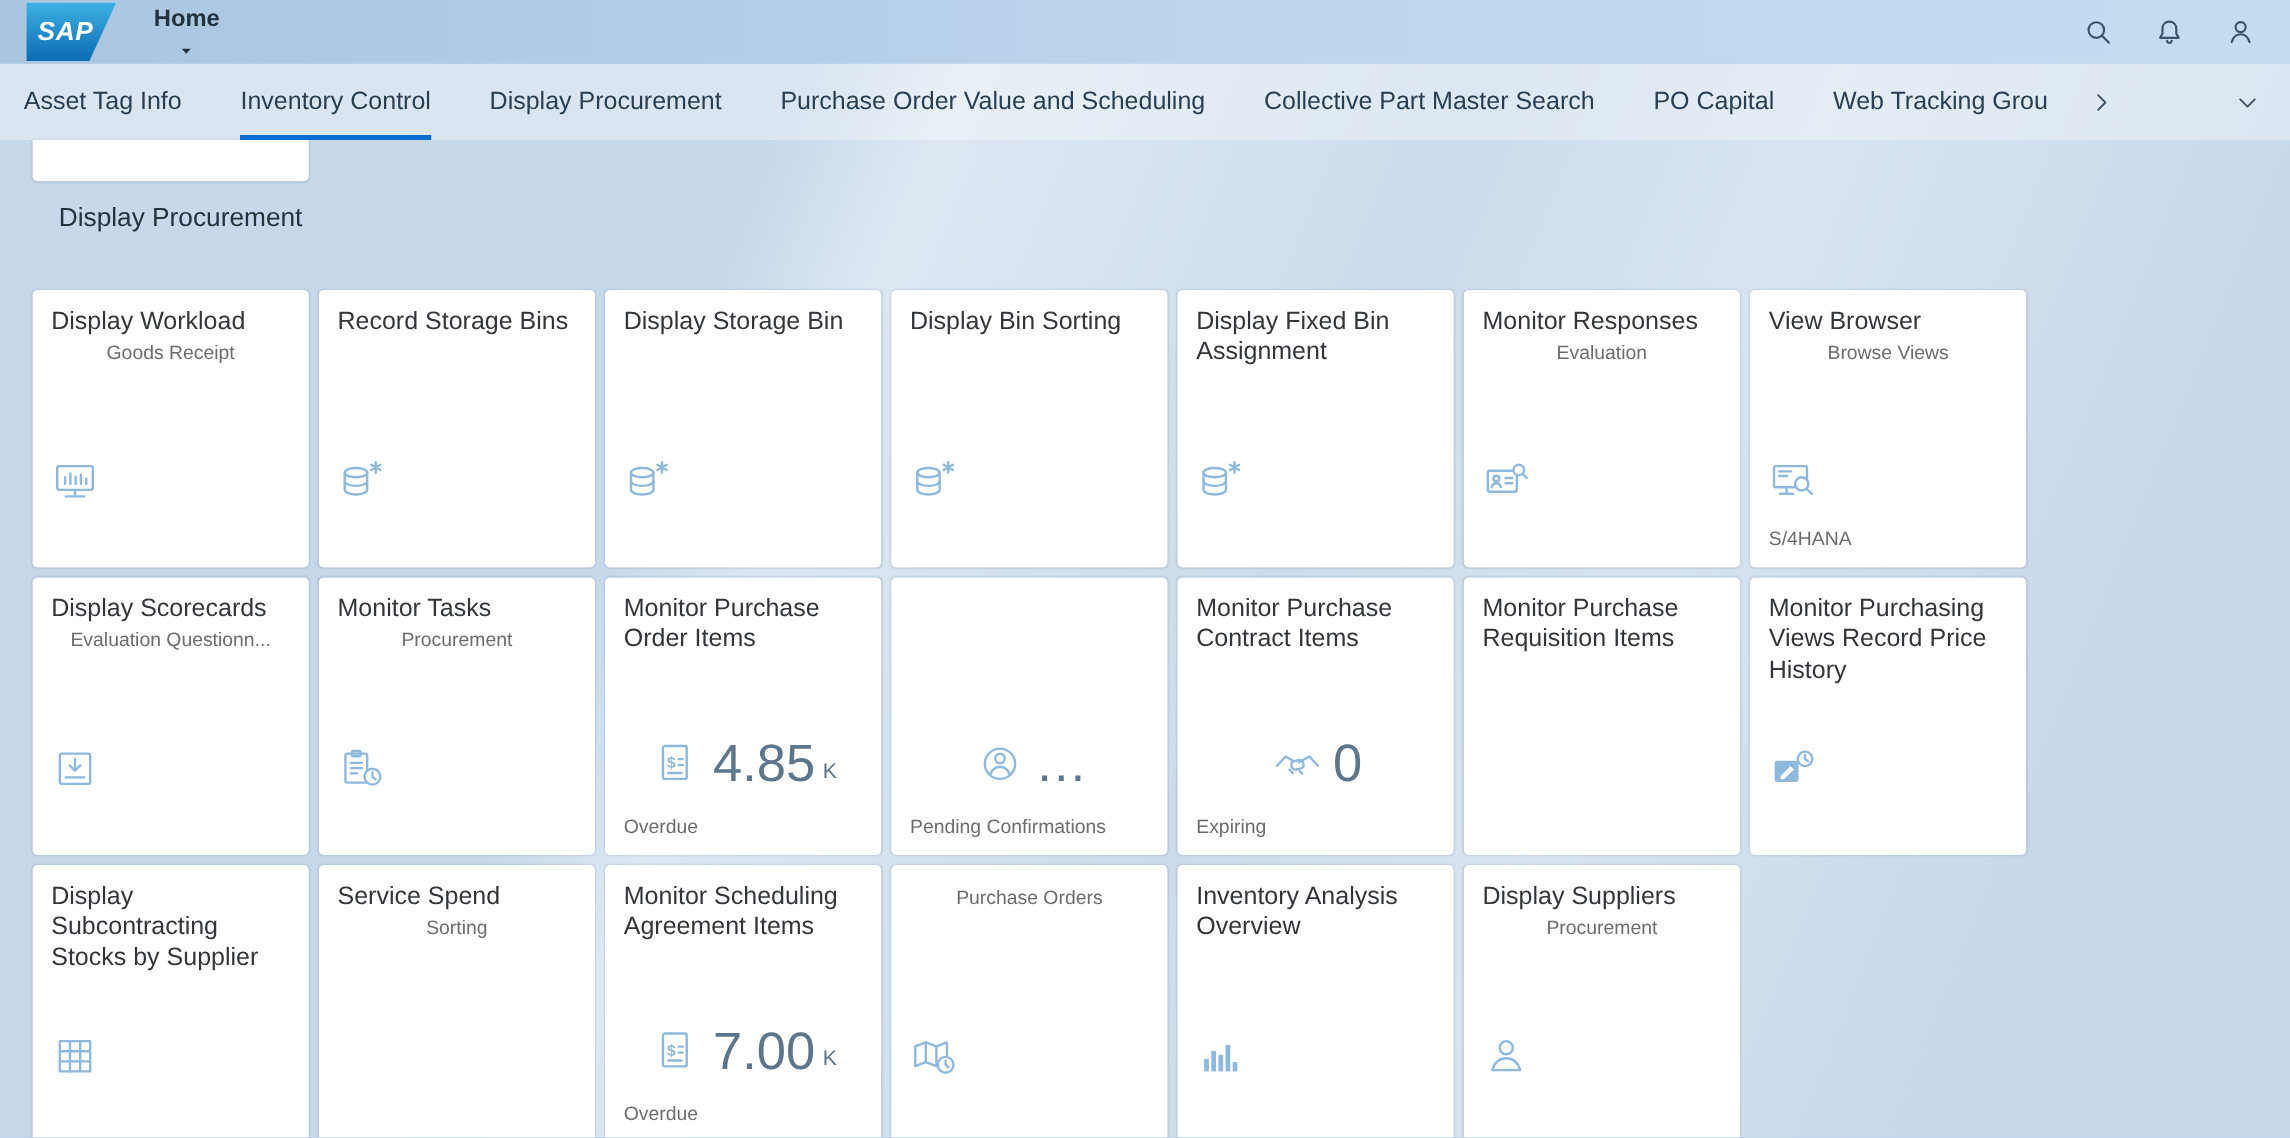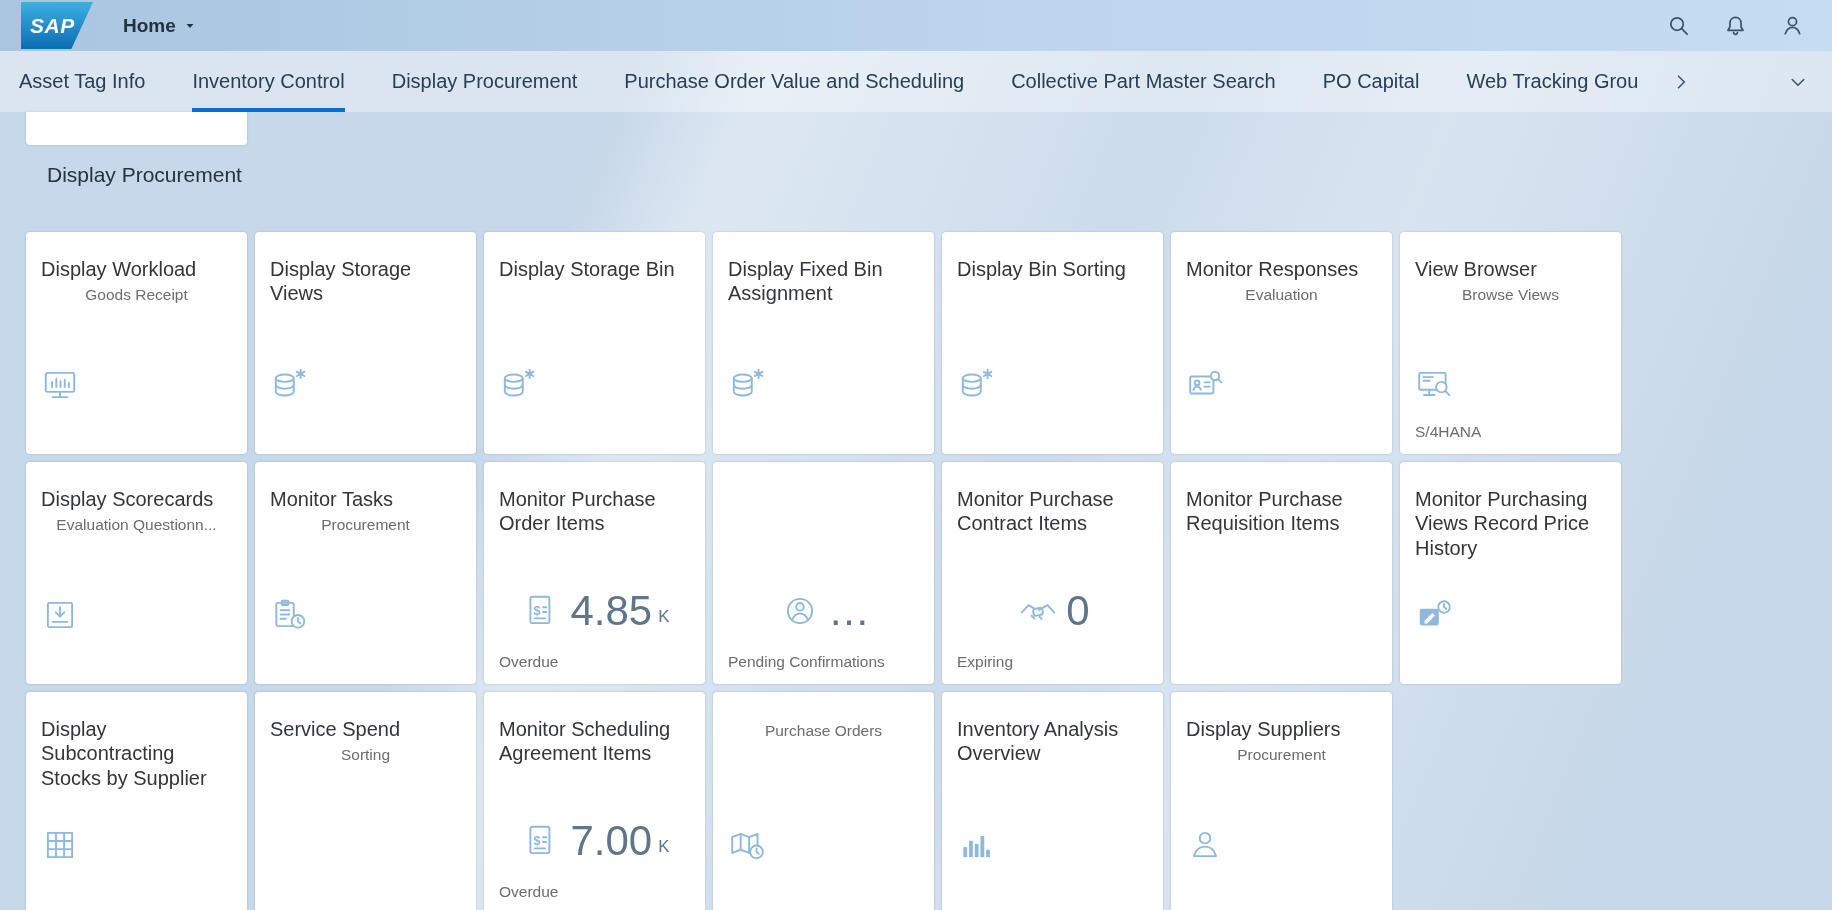--- a/index.html
+++ b/index.html
@@ -10,21 +10,21 @@
       rgba(255,255,255,.10) 55%,rgba(255,255,255,.30) 68%,rgba(255,255,255,0) 88%);}
   
   .shell{position:absolute;top:0;left:0;right:0;height:51px;display:flex;align-items:center;
          background:linear-gradient(to right,#a9c5e0,#bdd5ed 55%,#c5dcf1);z-index:3;}
   .logo{margin-left:21px;width:72px;height:47px;display:flex;align-items:center;
         padding-left:9px;box-sizing:border-box;color:#fff;font-weight:bold;font-style:italic;
         font-size:21px;letter-spacing:.5px;cursor:pointer;
         background:linear-gradient(to bottom,#3db0e2,#0c6cb3);
         clip-path:polygon(0 0,100% 0,70% 100%,0 100%);}
   .home{margin-left:30px;display:flex;align-items:center;gap:8px;font-size:19px;font-weight:bold;
-        color:#24323f;cursor:pointer;}
+        color:#24323f;cursor:pointer;flex-direction:column;}
   .home svg{width:12px;height:12px;color:#24323f;}
   .shell-actions{margin-left:auto;margin-right:28px;display:flex;gap:34px;align-items:center;}
   .icon-btn{background:none;border:none;padding:0;color:#3b5268;cursor:pointer;line-height:0;}
   .icon-btn svg{width:23px;height:23px;fill:none;stroke:currentColor;stroke-width:1.8;
         stroke-linecap:round;stroke-linejoin:round;}
   
   .tabbar{position:absolute;top:51px;left:0;right:0;height:61px;background:rgba(255,255,255,.34);
           display:flex;align-items:center;padding-left:19px;z-index:2;}
   .tab-strip{display:flex;height:100%;align-items:flex-end;}
   .tab{position:relative;height:100%;display:flex;align-items:center;margin-right:47px;
@@ -35,21 +35,21 @@
   .tab-more svg,.tab-expand svg{width:20px;height:20px;fill:none;stroke:#3b5268;stroke-width:1.8;
        stroke-linecap:round;stroke-linejoin:round;}
   
   .partial-tile{position:absolute;left:26px;top:112px;width:221px;height:33px;background:#fff;
        border-radius:0 0 4px 4px;box-shadow:0 0 2px rgba(90,110,135,.4);cursor:pointer;z-index:1;}
   .section-title{position:absolute;left:47px;top:163px;margin:0;font-size:21px;font-weight:normal;
        color:#26323c;z-index:1;}
   .grid{position:absolute;left:26px;top:232px;display:grid;z-index:1;
        grid-template-columns:repeat(7,221px);grid-auto-rows:222px;gap:8px;}
   .tile{position:relative;background:#fff;border-radius:4px;box-sizing:border-box;
-       padding:25px 15px;box-shadow:0 0 2px rgba(90,110,135,.4);cursor:pointer;overflow:hidden;}
+       padding:13px 15px;box-shadow:0 0 2px rgba(90,110,135,.4);cursor:pointer;overflow:hidden;}
   .tile-title{font-size:20px;line-height:1.22;color:#32363a;}
   .tile-subtitle{margin-top:5px;font-size:15.5px;color:#6a6d70;text-align:center;}
   .ticon{display:block;width:38px;height:38px;color:#8fb8dd;}
   .ticon svg{width:100%;height:100%;}
   .tile-icon{position:absolute;left:15px;bottom:50px;}
   .kpi-row{position:absolute;left:12px;right:8px;bottom:52px;display:flex;align-items:center;
        justify-content:center;gap:9px;}
   .kpi-value{font-size:42px;color:#5d7689;line-height:1;}
   .kpi-unit{font-size:17px;color:#5d7689;align-self:flex-end;margin-bottom:5px;margin-left:-3px;}
   .tile-footer{position:absolute;left:15px;right:8px;bottom:13px;font-size:15.5px;color:#6a6d70;
@@ -137,51 +137,51 @@
     <div class="tile-title">Display Workload</div>
     <div class="tile-subtitle">Goods Receipt</div>
 
   <span class="ticon tile-icon"><svg viewBox="0 0 36 36" fill="none" stroke="currentColor" stroke-width="1.8" stroke-linecap="round" stroke-linejoin="round">
             <rect x="4.5" y="6.5" width="27" height="18" rx="1.5"></rect>
             <path d="M18 24.5V29M11 29.5h14"></path>
             <path d="M10.5 20v-5M14.5 20v-8M18.5 20v-5.5M22.5 20v-7M26.5 20v-4"></path>
           </svg></span>
       </div>
       <div class="tile">
-    <div class="tile-title">Display Storage Views</div>
+    <div class="tile-title">Record Storage Bins</div>
 
   <span class="ticon tile-icon"><svg viewBox="0 0 36 36" fill="none" stroke="currentColor" stroke-width="1.8" stroke-linecap="round" stroke-linejoin="round">
             <ellipse cx="14" cy="11.5" rx="8.5" ry="3.5"></ellipse>
             <path d="M5.5 11.5v6.5c0 1.9 3.8 3.5 8.5 3.5s8.5-1.6 8.5-3.5v-6.5"></path>
             <path d="M5.5 18v6.5c0 1.9 3.8 3.5 8.5 3.5s8.5-1.6 8.5-3.5V18"></path>
             <path d="M29 3.5v8M25.5 5.5l7 4M32.5 5.5l-7 4"></path>
           </svg></span>
       </div>
       <div class="tile">
     <div class="tile-title">Display Storage Bin</div>
 
   <span class="ticon tile-icon"><svg viewBox="0 0 36 36" fill="none" stroke="currentColor" stroke-width="1.8" stroke-linecap="round" stroke-linejoin="round">
             <ellipse cx="14" cy="11.5" rx="8.5" ry="3.5"></ellipse>
             <path d="M5.5 11.5v6.5c0 1.9 3.8 3.5 8.5 3.5s8.5-1.6 8.5-3.5v-6.5"></path>
             <path d="M5.5 18v6.5c0 1.9 3.8 3.5 8.5 3.5s8.5-1.6 8.5-3.5V18"></path>
             <path d="M29 3.5v8M25.5 5.5l7 4M32.5 5.5l-7 4"></path>
           </svg></span>
       </div>
       <div class="tile">
-    <div class="tile-title">Display Fixed Bin Assignment</div>
+    <div class="tile-title">Display Bin Sorting</div>
 
   <span class="ticon tile-icon"><svg viewBox="0 0 36 36" fill="none" stroke="currentColor" stroke-width="1.8" stroke-linecap="round" stroke-linejoin="round">
             <ellipse cx="14" cy="11.5" rx="8.5" ry="3.5"></ellipse>
             <path d="M5.5 11.5v6.5c0 1.9 3.8 3.5 8.5 3.5s8.5-1.6 8.5-3.5v-6.5"></path>
             <path d="M5.5 18v6.5c0 1.9 3.8 3.5 8.5 3.5s8.5-1.6 8.5-3.5V18"></path>
             <path d="M29 3.5v8M25.5 5.5l7 4M32.5 5.5l-7 4"></path>
           </svg></span>
       </div>
       <div class="tile">
-    <div class="tile-title">Display Bin Sorting</div>
+    <div class="tile-title">Display Fixed Bin Assignment</div>
 
   <span class="ticon tile-icon"><svg viewBox="0 0 36 36" fill="none" stroke="currentColor" stroke-width="1.8" stroke-linecap="round" stroke-linejoin="round">
             <ellipse cx="14" cy="11.5" rx="8.5" ry="3.5"></ellipse>
             <path d="M5.5 11.5v6.5c0 1.9 3.8 3.5 8.5 3.5s8.5-1.6 8.5-3.5v-6.5"></path>
             <path d="M5.5 18v6.5c0 1.9 3.8 3.5 8.5 3.5s8.5-1.6 8.5-3.5V18"></path>
             <path d="M29 3.5v8M25.5 5.5l7 4M32.5 5.5l-7 4"></path>
           </svg></span>
       </div>
       <div class="tile">
     <div class="tile-title">Monitor Responses</div>

